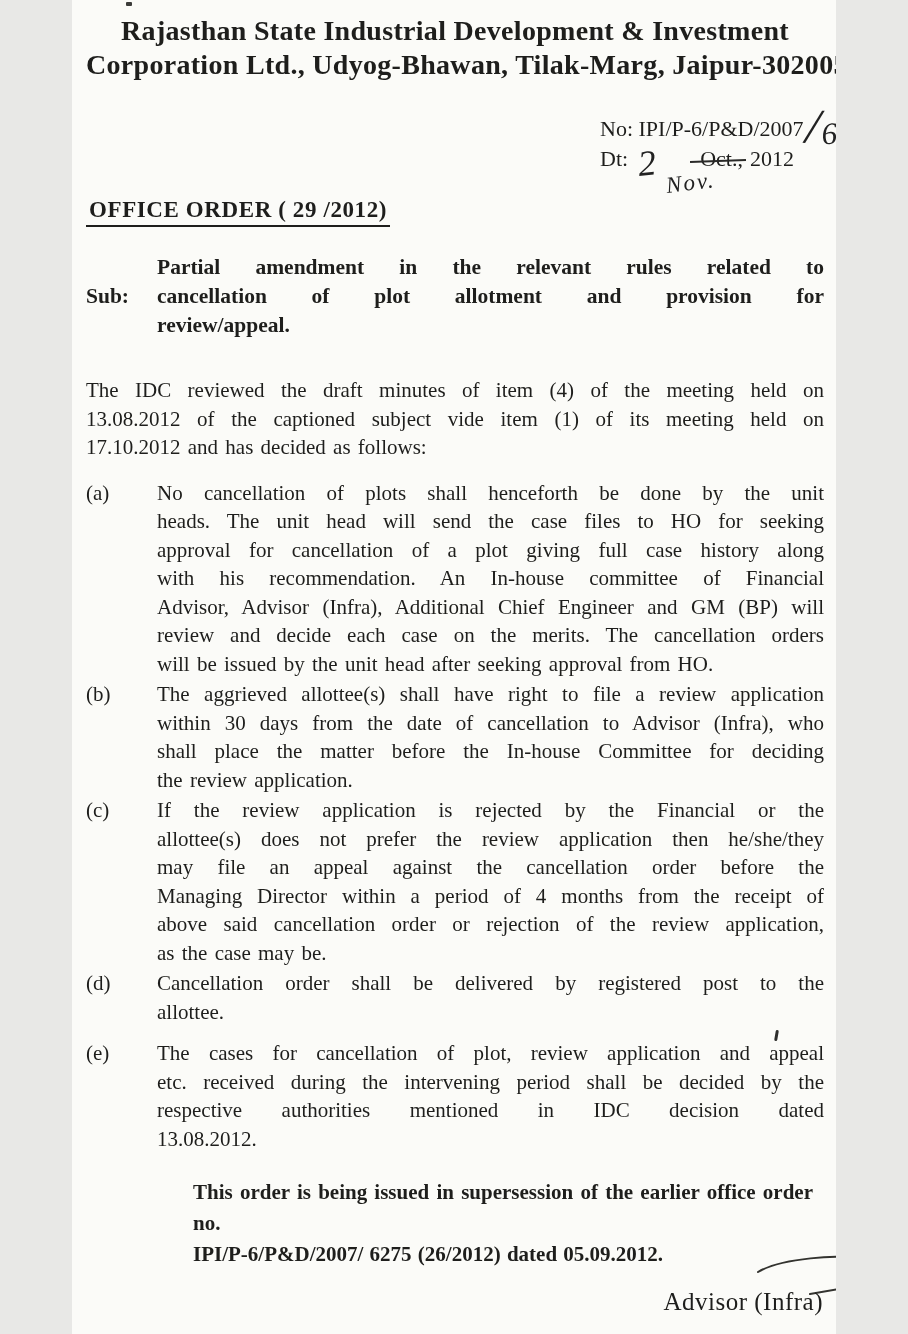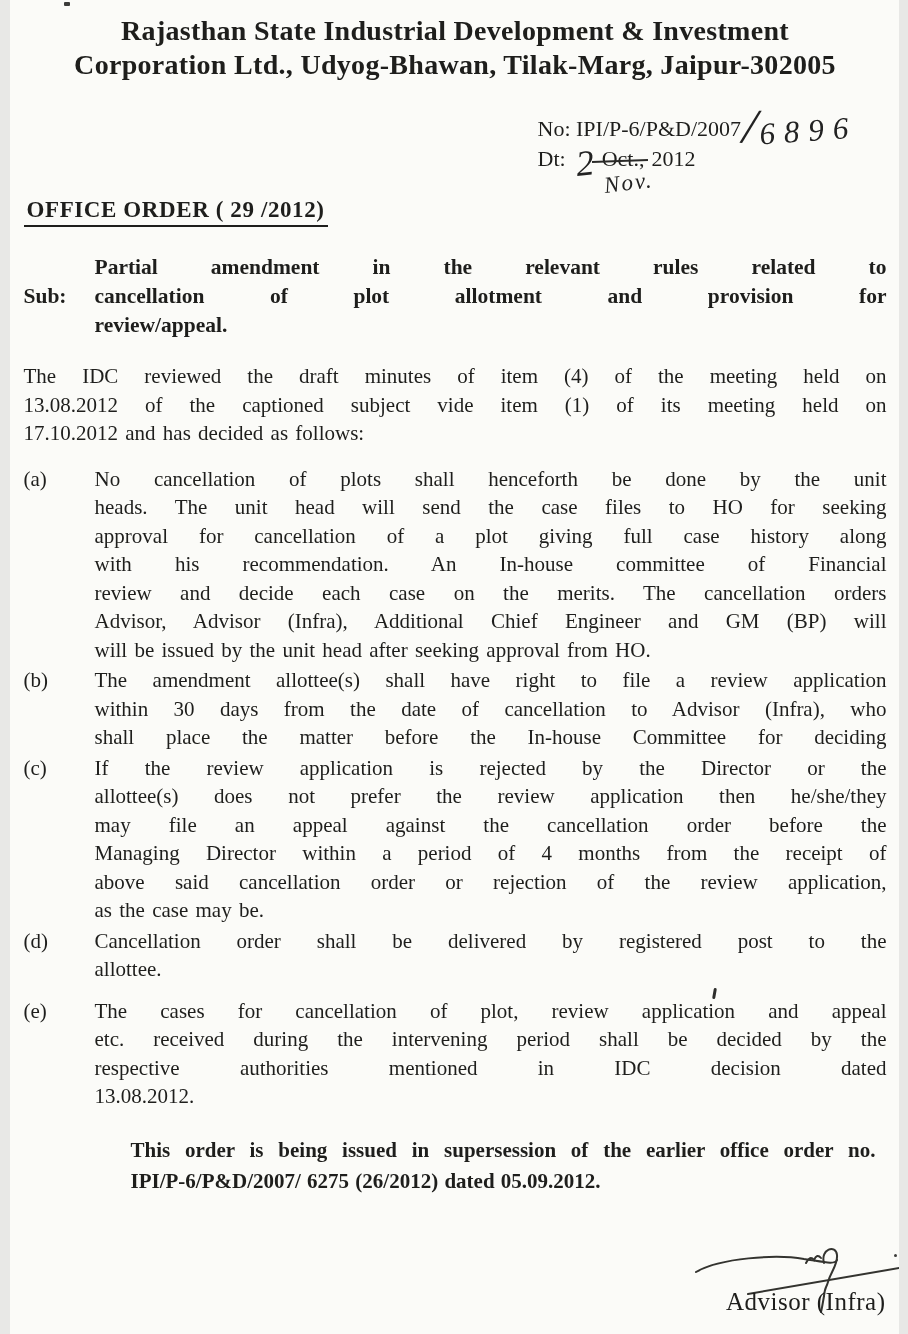--- a/index.html
+++ b/index.html
@@ -1,53 +1,53 @@
 <!DOCTYPE html>
 <html><head>
 <meta charset="utf-8">
 <style>
   html,body{margin:0;padding:0;background:#e8e8e6;}
   .page{
     position:relative;
-    width:889px;height:1334px;
+    width:764px;height:1334px;
     margin:0 auto;
     background:#fbfbf8;
     overflow:hidden;
     font-family:"Liberation Serif","DejaVu Serif",serif;
     color:#1e1e1c;
     box-sizing:border-box;
     padding:12px 12px 0 14px;
   }
   
   .letterhead{text-align:center;font-weight:bold;font-size:28px;line-height:34px;margin-top:2px;}
   .letterhead .hline{white-space:nowrap;letter-spacing:0.3px;}
   
   .ref{margin:32px 0 0 514px;font-size:22px;line-height:29px;position:relative;white-space:nowrap;}
   .ref-no{position:relative;}
   .hw{font-style:italic;color:#222;}
   .hw-slash{display:inline-block;font-size:50px;font-weight:normal;transform:translateY(7px) rotate(4deg);margin:0 2px 0 2px;line-height:0;}
   .hw-digits{display:inline-block;font-size:31px;letter-spacing:9px;transform:rotate(-4deg) translateY(5px);line-height:0;}
   .ref-dt{position:relative;margin-top:1px;}
   .hw-day{display:inline-block;font-size:36px;transform:translateY(9px) rotate(-6deg);margin:0 8px 0 10px;line-height:0;}
-  .struck{position:relative;display:inline-block;}
+  .struck{position:relative;display:inline-block;margin-left:36px;}
   .struck::after{content:"";position:absolute;left:-10px;right:-3px;top:54%;border-top:2.5px solid #2a2a28;transform:rotate(-2deg);}
   .hw-month{position:absolute;left:66px;top:24px;font-size:23px;letter-spacing:2px;transform:rotate(-7deg);}
   .yr{margin-left:7px;}
   
   .title{margin-top:24px;text-align:left;}
   .title-text{display:inline-block;font-weight:bold;font-size:23px;letter-spacing:0.6px;border-bottom:2.5px solid #1e1e1c;padding:0 3px 2px 3px;}
   
   .row{display:flex;align-items:flex-start;}
   .side-label{flex:0 0 71px;}
   .col{flex:1 1 auto;min-width:0;}
   .sub{margin-top:26px;font-weight:bold;font-size:21.5px;line-height:29px;align-items:center;}
   .sub .side-label{font-size:21.5px;}
   
   .bodytext{font-size:21px;line-height:28.5px;word-spacing:2px;}
-  .intro{margin-top:22px;}
+  .intro{margin-top:36px;}
   .items{margin-top:17px;}
   .item{margin-bottom:2px;position:relative;}
   .item.gap-top{margin-top:13px;}
   .ln{text-align:justify;text-align-last:justify;}
   .ln.last{text-align-last:left;}
   .pen-tick{position:absolute;left:689px;top:-9px;width:3px;height:11px;background:#2e2e2c;border-radius:2px;transform:rotate(10deg);}
   
   .closing{margin:24px 11px 0 107px;font-weight:bold;font-size:21px;line-height:31px;word-spacing:1px;}
   
   .sig-svg{position:absolute;left:628px;top:1246px;width:280px;height:72px;}
@@ -98,37 +98,38 @@
     </div>
 
   <div class="items">
     <div class="row item bodytext">
       <div class="side-label">(a)</div>
       <div class="col">
           <div class="ln">No cancellation of plots shall henceforth be done by the unit</div>
           <div class="ln">heads. The unit head will send the case files to HO for seeking</div>
           <div class="ln">approval for cancellation of a plot giving full case history along</div>
           <div class="ln">with his recommendation. An In-house committee of Financial</div>
+          <div class="ln">Advisor, Advisor (Infra), Additional Chief Engineer and GM (BP) will</div>
           <div class="ln">review and decide each case on the merits. The cancellation orders</div>
-          <div class="ln">Advisor, Advisor (Infra), Additional Chief Engineer and GM (BP) will</div>
           <div class="ln last">will be issued by the unit head after seeking approval from HO.</div>
         </div>
     </div>
     <div class="row item bodytext">
       <div class="side-label">(b)</div>
       <div class="col">
-          <div class="ln">The amendment allottee(s) shall have right to file a review application</div>
+          <div class="ln">The aggrieved allottee(s) shall have right to file a review application</div>
           <div class="ln">within 30 days from the date of cancellation to Advisor (Infra), who</div>
           <div class="ln">shall place the matter before the In-house Committee for deciding</div>
+          <div class="ln last">the review application.</div>
         </div>
     </div>
     <div class="row item bodytext">
       <div class="side-label">(c)</div>
       <div class="col">
-          <div class="ln">If the review application is rejected by the Director or the</div>
+          <div class="ln">If the review application is rejected by the Financial or the</div>
           <div class="ln">allottee(s) does not prefer the review application then he/she/they</div>
           <div class="ln">may file an appeal against the cancellation order before the</div>
           <div class="ln">Managing Director within a period of 4 months from the receipt of</div>
           <div class="ln">above said cancellation order or rejection of the review application,</div>
           <div class="ln last">as the case may be.</div>
         </div>
     </div>
     <div class="row item bodytext">
       <div class="side-label">(d)</div>
       <div class="col">

